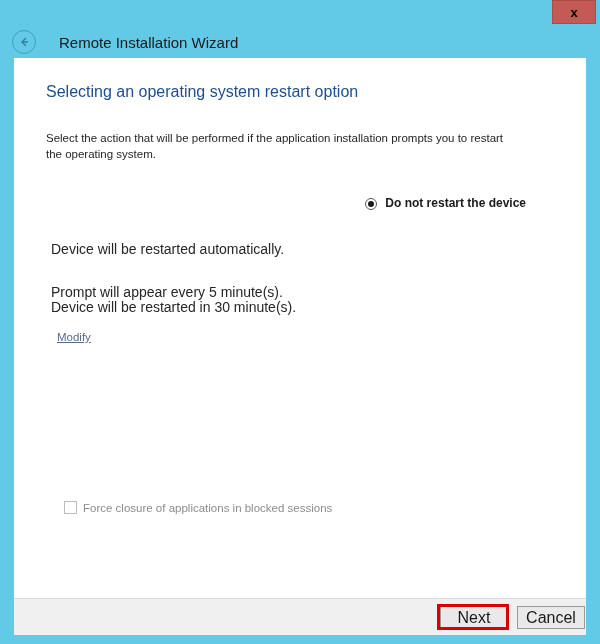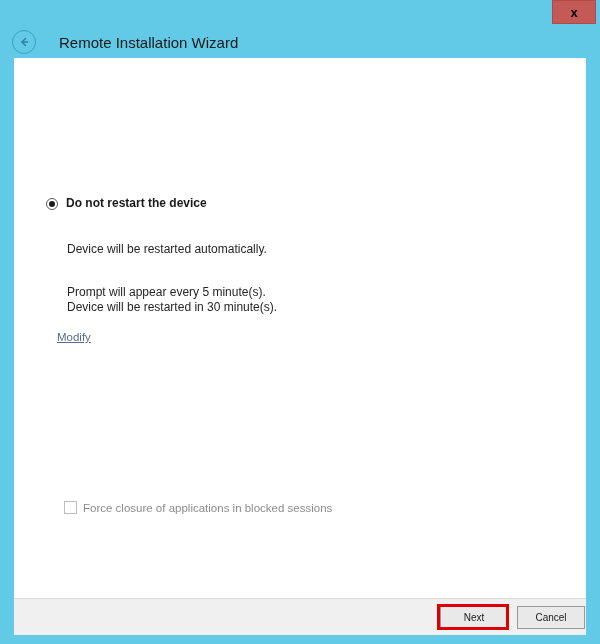--- a/index.html
+++ b/index.html
@@ -112,20 +112,21 @@
     top: 138px;
     width: 480px;
   }
   .option-block {
     position: relative;
   }
   .option-row {
     display: flex;
     align-items: flex-start;
     cursor: pointer;
+    justify-content: flex-end;
   }
   .radio-mark {
     width: 12px;
     height: 12px;
     border: 1px solid #5a5a5a;
     border-radius: 50%;
     background: #ffffff;
     margin-top: 2px;
     margin-right: 8px;
     flex: 0 0 auto;
@@ -143,23 +144,23 @@
     background: #1a1a1a;
   }
   .option-label {
     font-size: 12px;
     font-weight: bold;
     color: #1a1a1a;
     line-height: 15px;
     white-space: nowrap;
   }
   .option-desc {
-    margin-left: 21px;
+    margin-left: 5px;
     margin-top: 6px;
-    font-size: 12px;
+    font-size: 14px;
     color: #262626;
     line-height: 15px;
   }
   .option-desc div {
     white-space: nowrap;
   }
   .spacer-25 { height: 25px; }
   .spacer-22 { height: 22px; }
 
   
@@ -206,21 +207,21 @@
     height: 37px;
     background: #f0f0f0;
     border-top: 1px solid #dcdcdc;
     box-sizing: border-box;
   }
   .footer-button {
     position: absolute;
     height: 23px;
     background: #e9e9e9;
     border: 1px solid #999999;
-    font-size: 10px;
+    font-size: 16px;
     font-family: "Liberation Sans", sans-serif;
     color: #1a1a1a;
     display: flex;
     align-items: center;
     justify-content: center;
     cursor: pointer;
     box-sizing: border-box;
   }
   #next-button {
     left: 426px;
@@ -259,21 +260,23 @@
       <svg width="14" height="14" viewBox="0 0 14 14" aria-hidden="true">
         <path d="M8.5 3.5 L5 7 L8.5 10.5" fill="none" stroke="#2f7f9e" stroke-width="1.4" stroke-linecap="round" stroke-linejoin="round"></path>
         <line x1="5" y1="7" x2="10.5" y2="7" stroke="#2f7f9e" stroke-width="1.4" stroke-linecap="round"></line>
       </svg>
     </div>
     <div id="wizard-title">Remote Installation Wizard</div>
   </div>
 
   <div id="content-panel">
 
-
+    <div id="page-heading">Selecting an operating system restart option</div>
+
+    <div id="instruction-text">Select the action that will be performed if the application installation prompts you to restart the operating system.</div>
 
     <div id="restart-options">
 
       <div class="option-block">
         <div class="option-row">
           <span class="radio-mark checked"></span>
           <span class="option-label">Do not restart the device</span>
         </div>
       </div>
 

